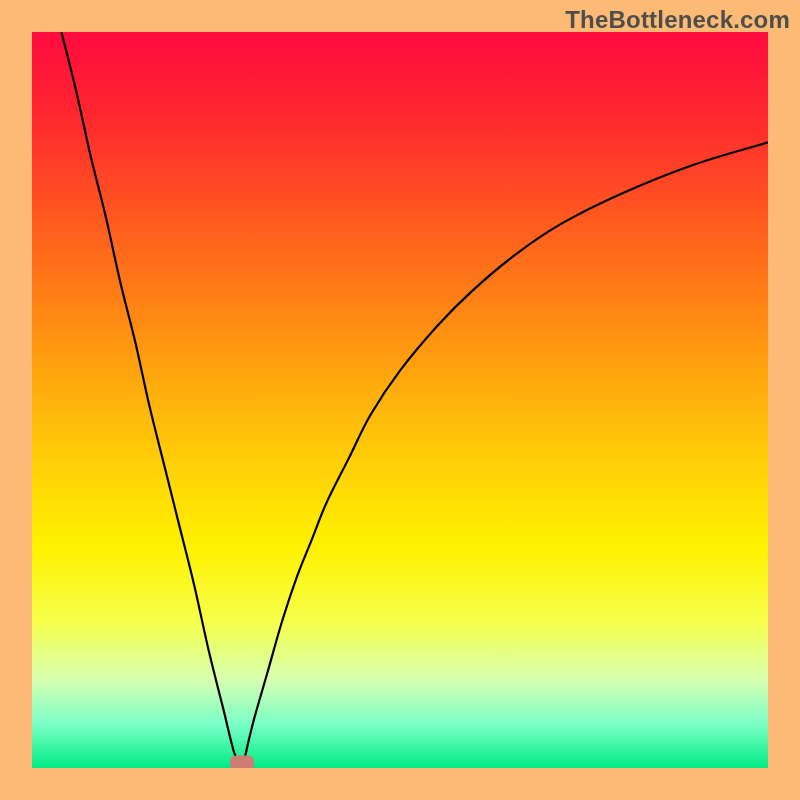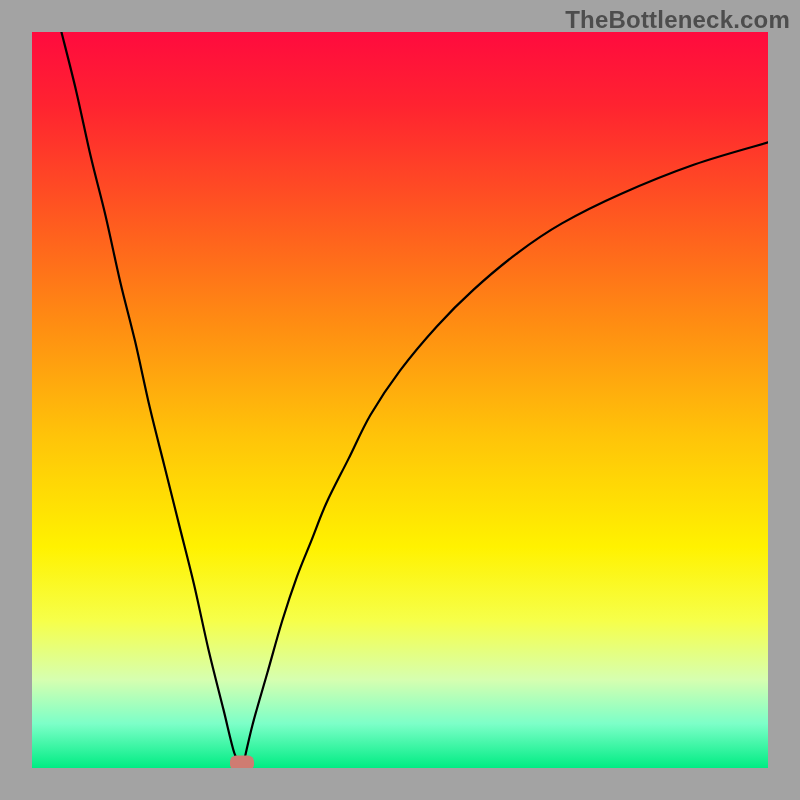--- a/index.html
+++ b/index.html
@@ -9,21 +9,21 @@
     height: 800px;
     background: #000;
     overflow: hidden;
   }
   .outer-frame {
     position: absolute;
     top: 0;
     left: 0;
     width: 800px;
     height: 800px;
-    background: #a3a3a3;
+    background: #fdba74;
   }
   .plot-area {
     position: absolute;
     
     top: 32px;
     left: 32px;
     width: 736px;
     height: 736px;
     overflow: hidden;
   }

